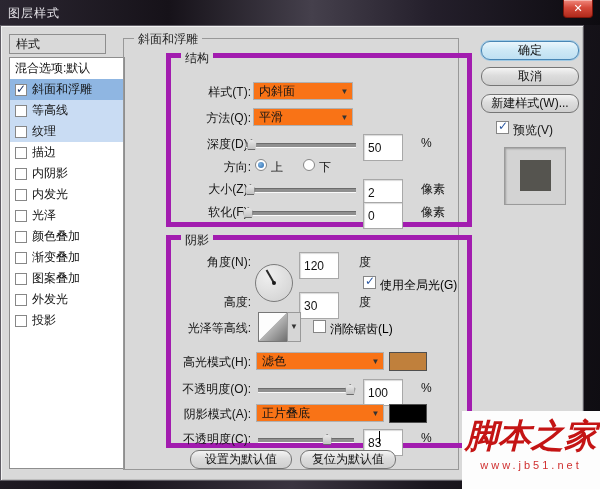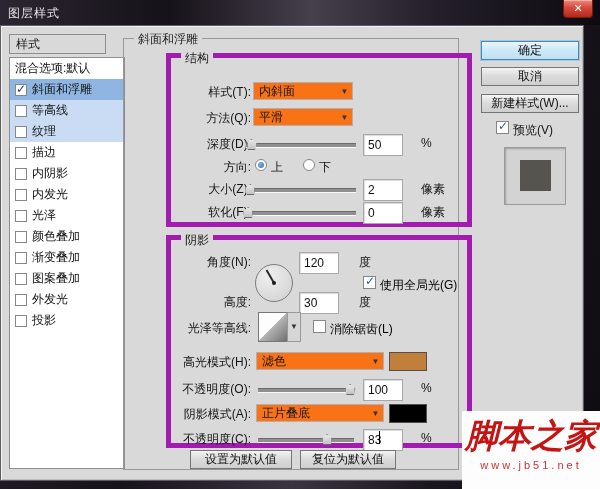--- a/index.html
+++ b/index.html
@@ -47,21 +47,21 @@
   .fs2{left:14px;top:196px;width:306px;height:213px;}
   .row{position:absolute;left:0;width:100%;height:20px;font-size:12px;color:#151515;}
   .lbl{position:absolute;left:-6px;top:2px;width:86px;text-align:right;white-space:nowrap;}
   .unitlbl{position:absolute;top:2px;white-space:nowrap;}
 
   
   .dropdown{position:absolute;height:18px;background:#f97316;border:1px solid #b0b0b0;box-sizing:border-box;
     display:flex;align-items:center;cursor:pointer;}
   .dropdown .dval{flex:1;padding-left:5px;font-size:12px;white-space:nowrap;}
   .dropdown .darr{width:15px;text-align:center;font-size:8px;color:#333;}
-  .tinput{position:absolute;height:22px;width:40px;background:#fff;border:1px solid #a8a8a8;
+  .tinput{position:absolute;height:27px;width:40px;background:#fff;border:1px solid #a8a8a8;
     box-sizing:border-box;font-size:12px;font-family:inherit;padding:0 0 0 4px;color:#111;
     box-shadow:inset 1px 1px 1px rgba(0,0,0,.15);}
   .track{position:absolute;height:3px;background:#8f8f8f;border-top:1px solid #6c6c6c;
     border-bottom:1px solid #fafafa;cursor:pointer;}
   .thumb{position:absolute;top:-5px;width:11px;height:11px;background:linear-gradient(#e8e8e8,#c2c2c2);
     border:1px solid #6a6a6a;box-sizing:border-box;transform:translateX(-50%);
     clip-path:polygon(50% 0,100% 42%,82% 100%,18% 100%,0 42%);cursor:pointer;}
   .radio{position:absolute;top:2px;width:12px;height:12px;border-radius:50%;background:#fff;
     border:1px solid #868686;box-sizing:border-box;cursor:pointer;}
   .radio.on::after{content:"";position:absolute;left:2px;top:2px;width:6px;height:6px;border-radius:50%;
@@ -82,21 +82,21 @@
   .contour{position:absolute;left:87px;top:72px;width:30px;height:30px;border:1px solid #777;
     box-sizing:border-box;background:linear-gradient(135deg,#fdfdfd 48%,#b5b5b5 50%,#6f6f6f 100%);cursor:pointer;}
   .contour-arr{position:absolute;left:116px;top:72px;width:14px;height:30px;background:#d6d6d6;
     border:1px solid #999;box-sizing:border-box;font-size:8px;color:#333;text-align:center;
     line-height:28px;cursor:pointer;}
   .swatch{position:absolute;width:38px;height:19px;border:1px solid #4f4f4f;box-sizing:border-box;cursor:pointer;}
   .caret{position:absolute;top:2px;width:1px;height:13px;background:#000;}
 
   
   .btn{position:absolute;height:19px;background:linear-gradient(#f4f4f4,#dcdcdc 45%,#cfcfcf);
-    border:1px solid #757575;border-radius:0;font-size:12px;color:#111;text-align:center;
+    border:1px solid #757575;border-radius:9px;font-size:12px;color:#111;text-align:center;
     line-height:17px;box-sizing:border-box;cursor:pointer;white-space:nowrap;}
   .btn-ok{background:linear-gradient(#eaf6fc,#cfe9f6 45%,#bfe0f2);border:1px solid #4886b5;
     box-shadow:0 0 0 1px #9fc9e4;}
 
   
   .preview-wrap{position:absolute;left:495px;top:95px;font-size:12px;color:#151515;}
   .preview-box{position:absolute;left:503px;top:121px;width:62px;height:58px;background:#d3d3d3;
     border:1px solid #9a9a9a;box-shadow:inset 1px 1px 2px rgba(0,0,0,.25);box-sizing:border-box;}
   .preview-inner{position:absolute;left:15px;top:12px;width:31px;height:31px;background:#55544f;}
 

